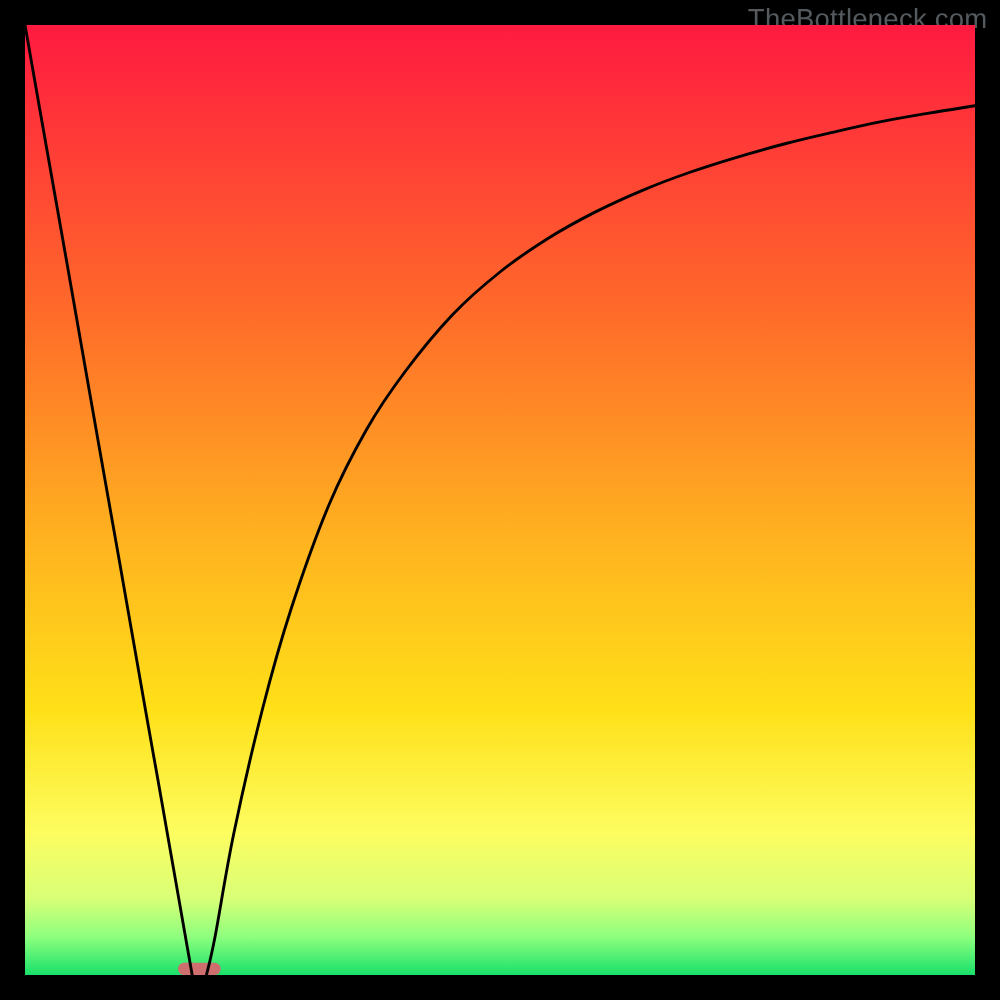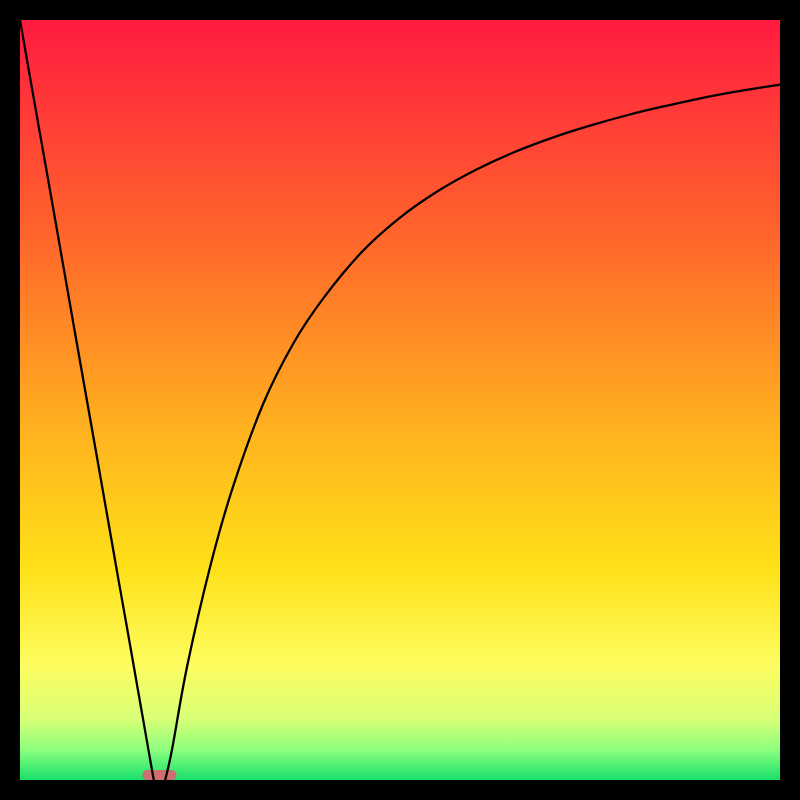--- a/index.html
+++ b/index.html
@@ -47,20 +47,21 @@
     font-size: 22px;
     letter-spacing: 0.2px;
     font-weight: 500;
     user-select: none;
   }
 </style>
 </head>
 <body>
 
 <div class="frame">
+  <div class="watermark">TheBottleneck.com</div>
 
   <div class="plot-area">
     <svg class="gradient" viewBox="0 0 100 100" preserveAspectRatio="none">
       <defs>
         <linearGradient id="bg-grad" x1="0" y1="0" x2="0" y2="1">
             <stop offset="0%" stop-color="#ff1a40"></stop>
             <stop offset="30%" stop-color="#ff6a2a"></stop>
             <stop offset="55%" stop-color="#ffb51f"></stop>
             <stop offset="72%" stop-color="#ffe018"></stop>
             <stop offset="85%" stop-color="#fdfd60"></stop>

